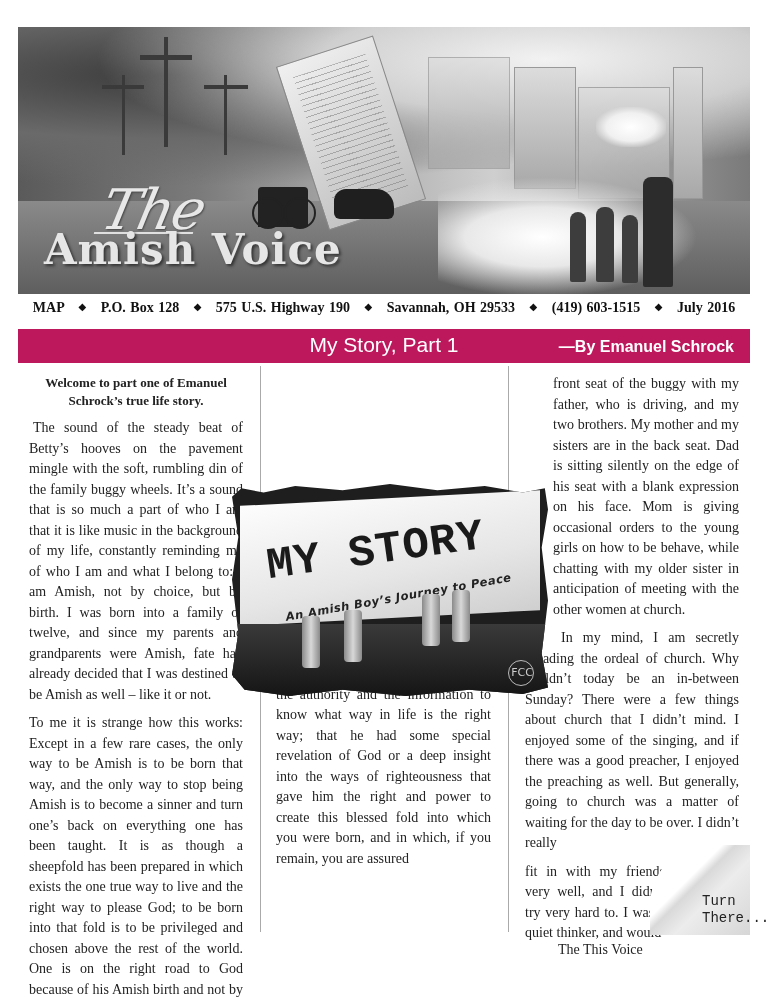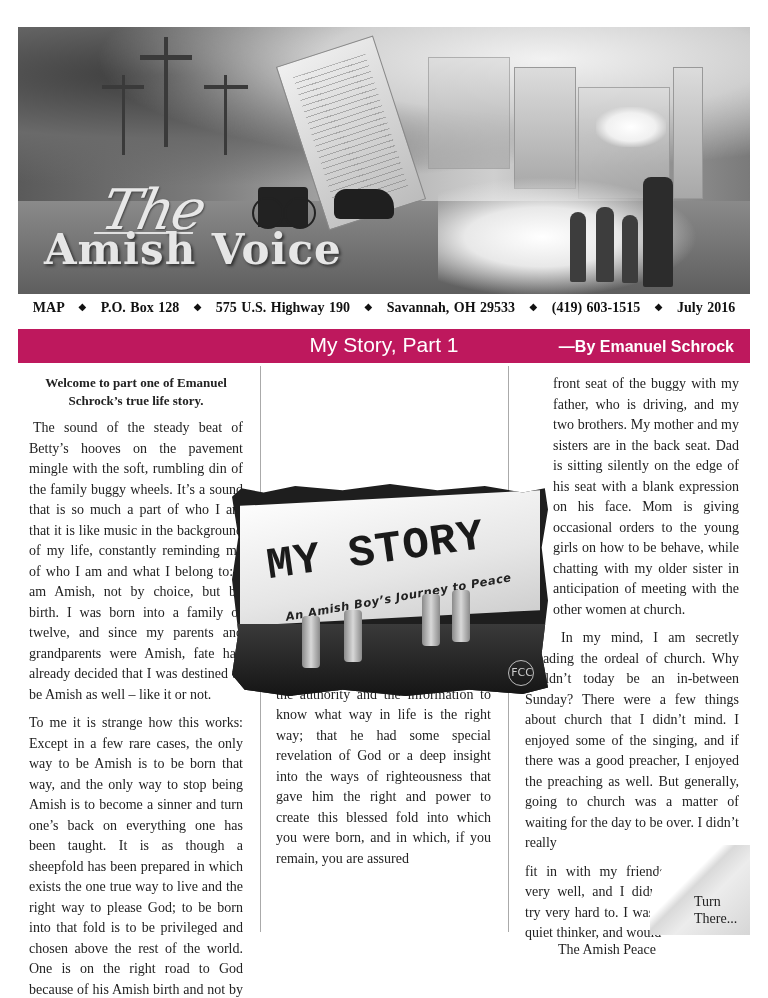--- a/index.html
+++ b/index.html
@@ -108,21 +108,21 @@
   .inset .key { position:absolute; width:18px; height:52px; background:linear-gradient(90deg,#8a8a8a,#d8d8d8,#8a8a8a); border-radius:4px; }
   .inset .logo { position:absolute; right:14px; bottom:10px; width:24px; height:24px; border:1px solid #bbb; border-radius:50%;
     color:#ccc; font-size:11px; font-family:"DejaVu Sans", sans-serif; text-align:right; line-height:24px; }
   
   .turnpage {
     position:absolute; left:650px; top:845px; width:100px; height:90px;
     background:linear-gradient(135deg,#ffffff 0%,#ffffff 38%,#d9d9d9 45%,#ececec 60%,#d6d6d6 100%);
     border-radius:60px 0 0 0;
   }
   .turnpage .tp-text {
-    position:absolute; left:44px; top:48px; font-family:Liberation Serif, serif; font-size:14px; line-height:17px; color:#222;
+    position:absolute; left:52px; top:48px; font-family:Liberation Mono, monospace; font-size:14px; line-height:17px; color:#222;
   }
   .footer { position:absolute; left:558px; top:942px; font-size:14px; color:#222; }
 </style>
 </head>
 <body>
 
 <div class="banner">
   <div class="sky"></div>
   <div class="road"></div>
 
@@ -212,13 +212,13 @@
   <div class="logo">FCC</div>
 </div>
 
 <div class="turnpage">
   <div class="tp-text">
     <div>Turn</div>
     <div>There...</div>
   </div>
 </div>
 
-<div class="footer">The Amish Peace</div>
+<div class="footer">The This Voice</div>
 
 </body></html>

